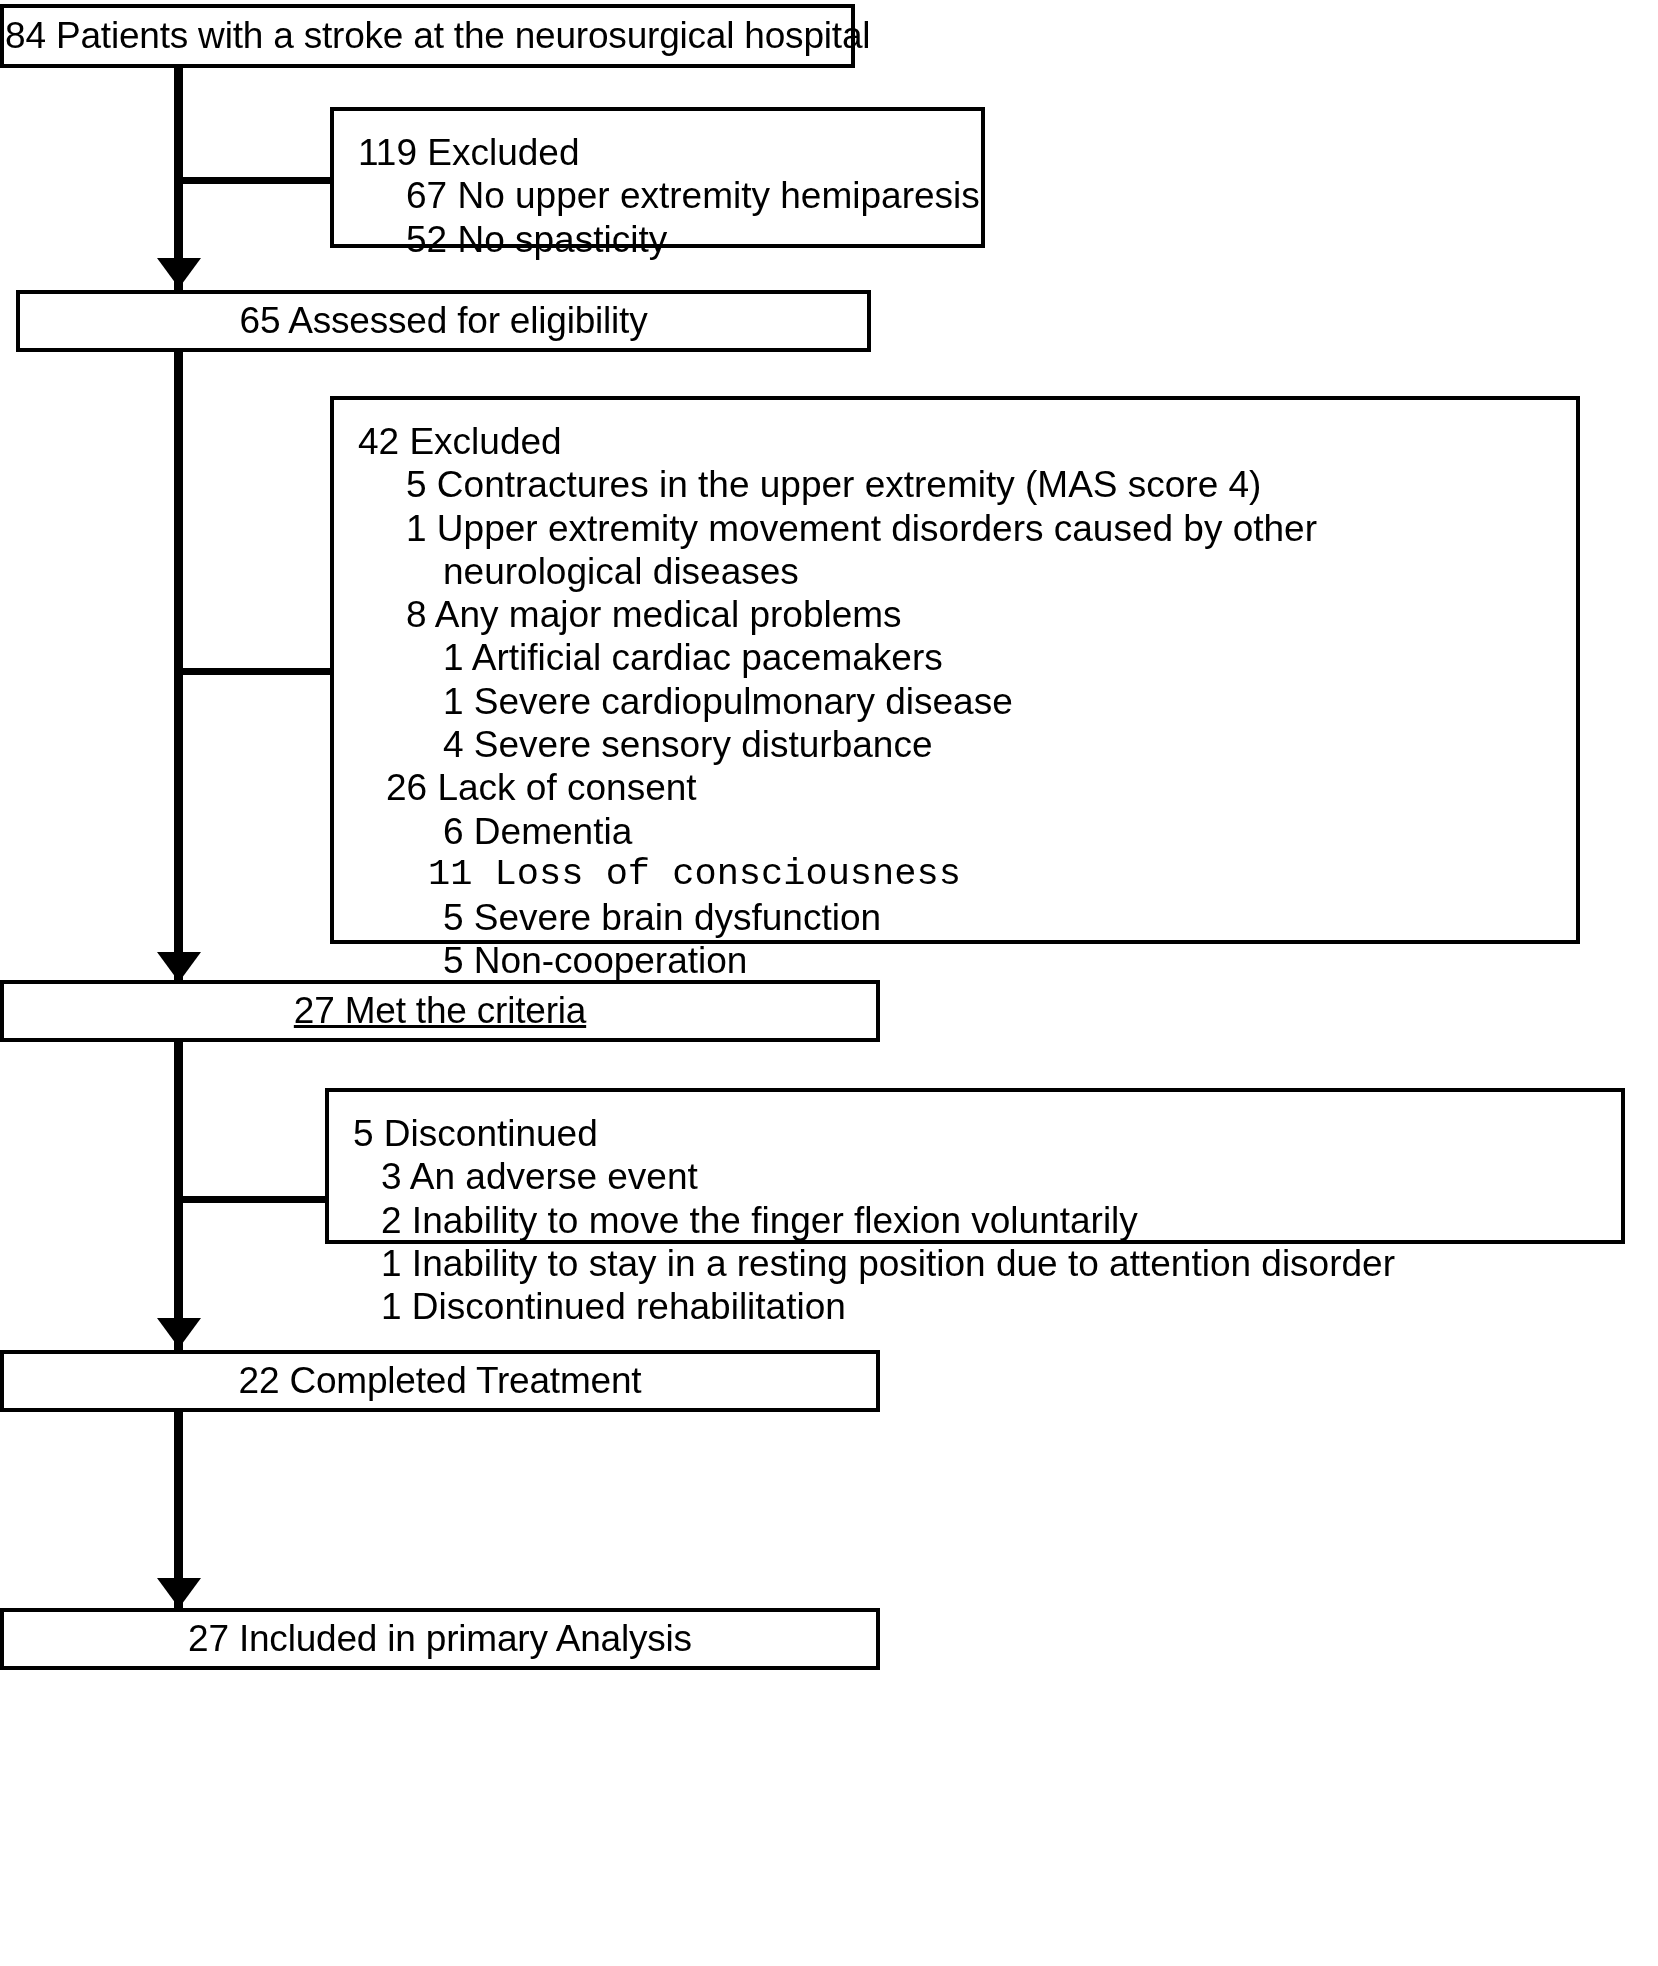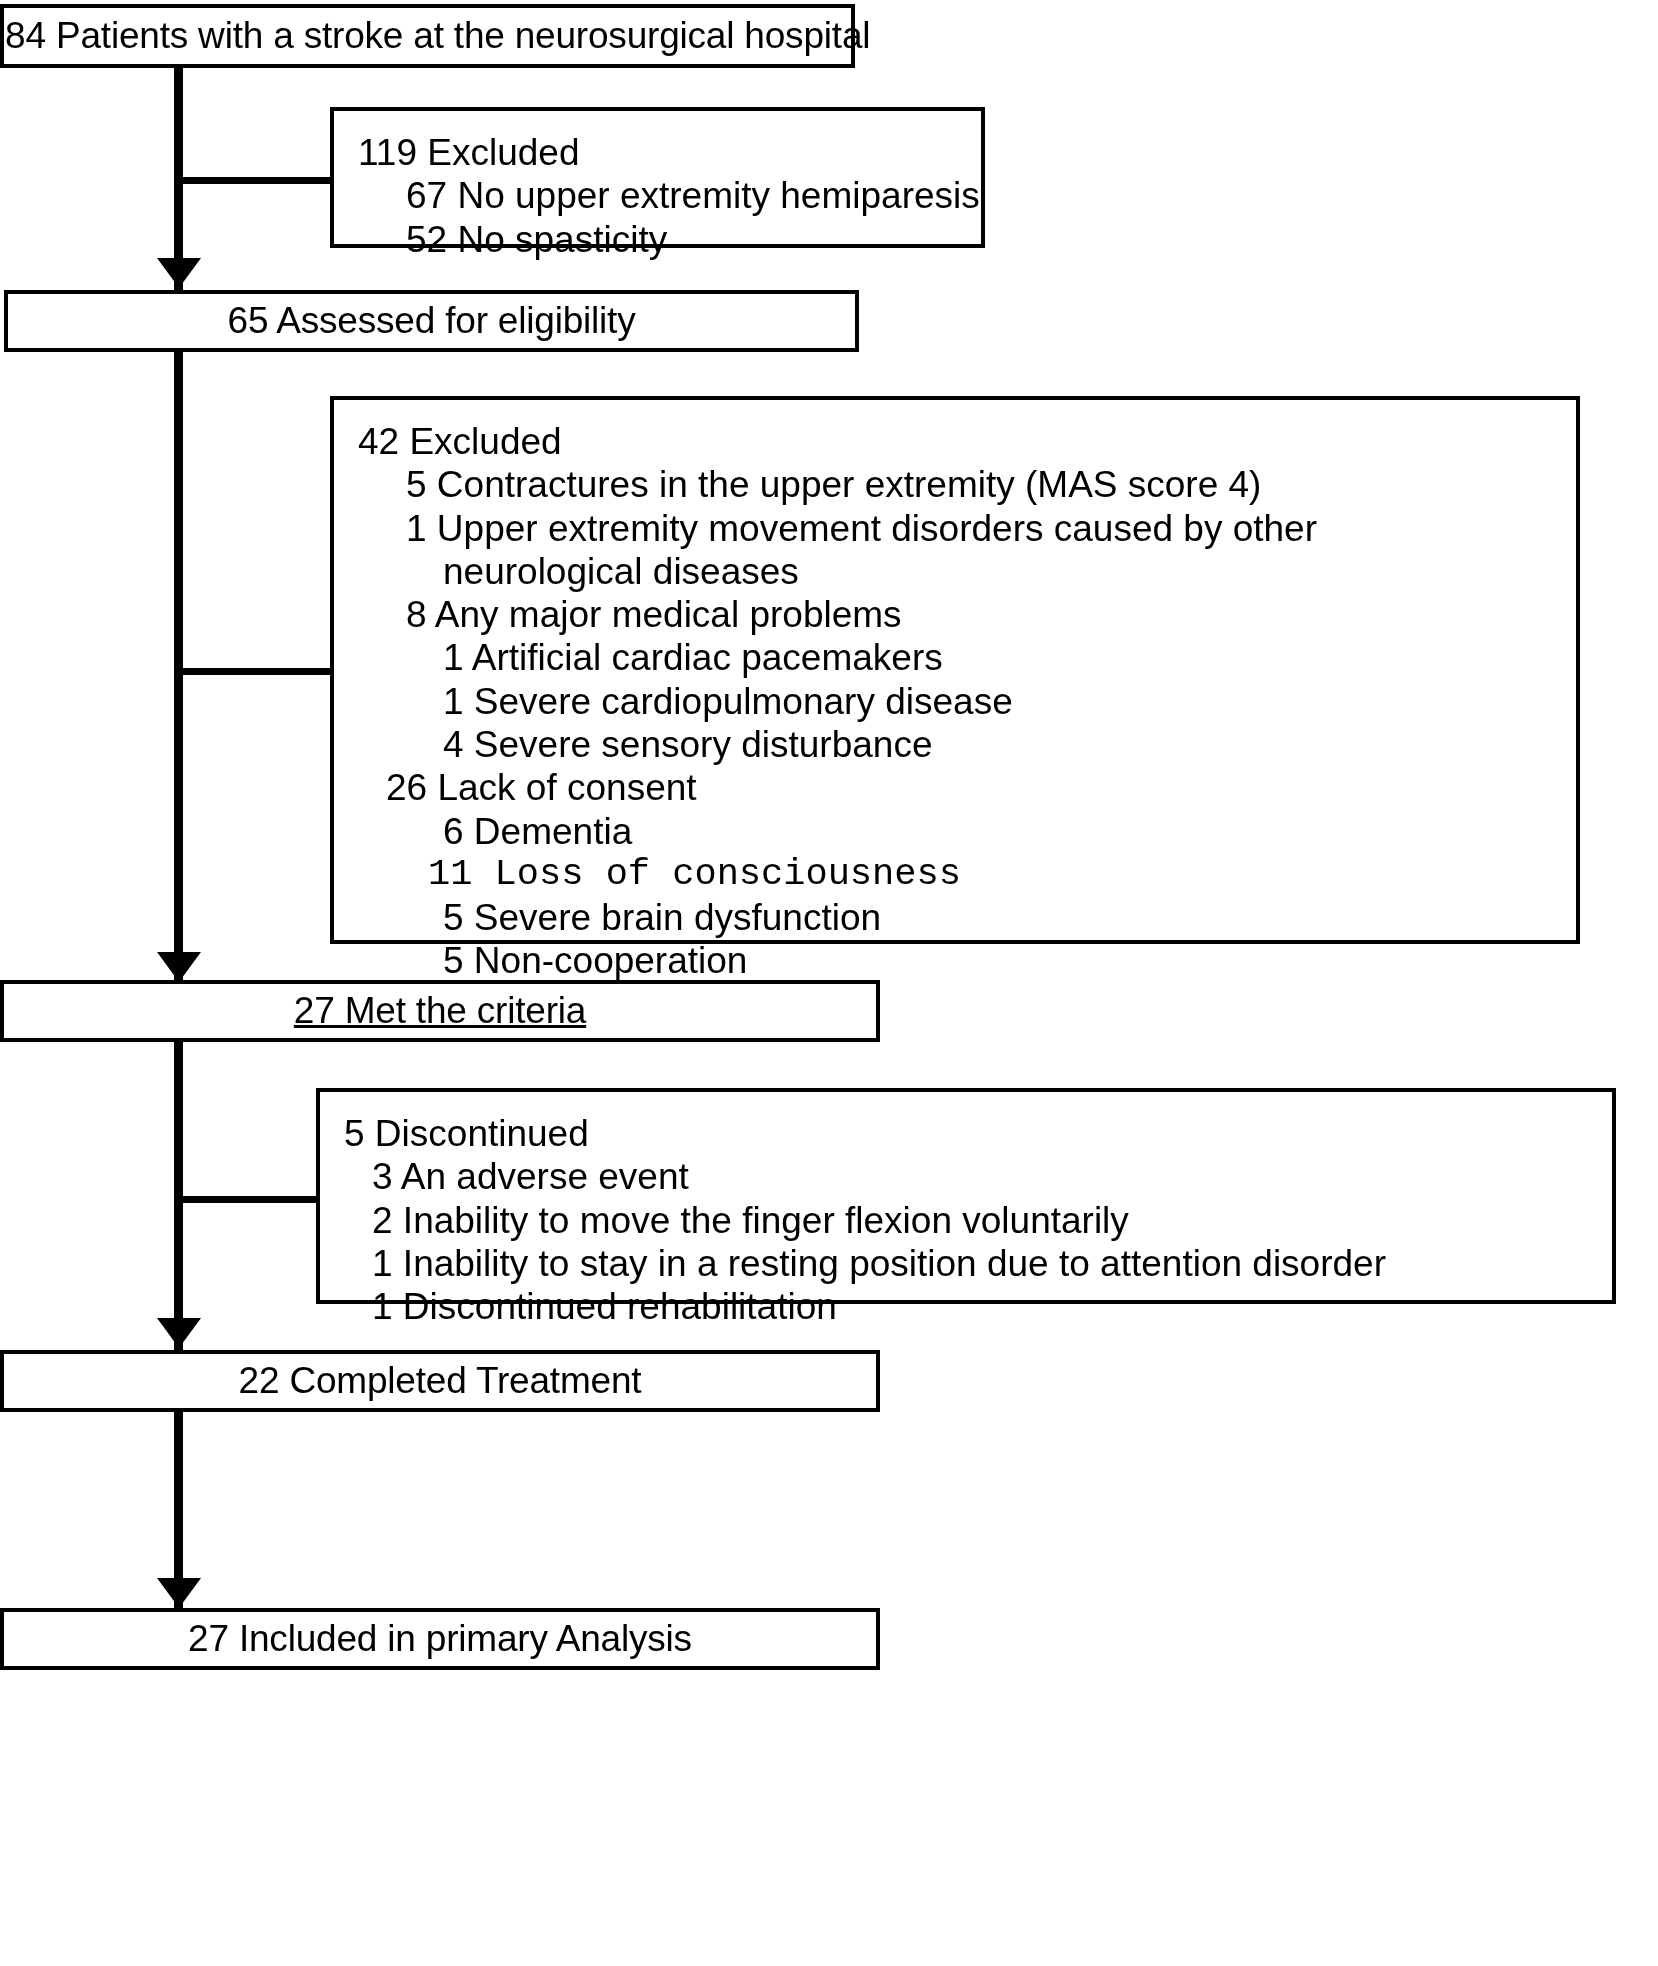--- a/index.html
+++ b/index.html
@@ -104,21 +104,21 @@
   <div class="box box-center" style="left:0px; top:4px; width:855px; height:64px;">
     <span class="box-label">184 Patients with a stroke at the neurosurgical hospital</span>
   </div>
 
   <div class="box list-box" style="left:330px; top:107px; width:655px; height:141px;">
     <div class="list-head">119 Excluded</div>
     <div class="list-item lvl1">67 No upper extremity hemiparesis</div>
     <div class="list-item lvl1">52 No spasticity</div>
   </div>
 
-  <div class="box box-center" style="left:4px; top:290px; width:855px; height:62px;">
+  <div class="box box-center" style="left:16px; top:290px; width:855px; height:62px;">
     <span class="box-label">65 Assessed for eligibility</span>
   </div>
 
   <div class="box list-box" style="left:330px; top:396px; width:1250px; height:548px;">
     <div class="list-head">42 Excluded</div>
     <div class="list-item lvl1">5 Contractures in the upper extremity (MAS score 4)</div>
     <div class="list-item lvl1">1 Upper extremity movement disorders caused by other</div>
     <div class="list-item cont">neurological diseases</div>
     <div class="list-item lvl1">8 Any major medical problems</div>
     <div class="list-item lvl2">1 Artificial cardiac pacemakers</div>
@@ -128,21 +128,21 @@
     <div class="list-item lvl2">6 Dementia</div>
     <div class="list-item lvl2b">11 Loss of consciousness</div>
     <div class="list-item lvl2">5 Severe brain dysfunction</div>
     <div class="list-item lvl2">5 Non-cooperation</div>
   </div>
 
   <div class="box box-center" style="left:0px; top:980px; width:880px; height:62px;text-decoration:underline;">
     <span class="box-label">27 Met the criteria</span>
   </div>
 
-  <div class="box list-box" style="left:316px; top:1088px; width:1300px; height:216px;">
+  <div class="box list-box" style="left:325px; top:1088px; width:1300px; height:156px;">
     <div class="list-head">5 Discontinued</div>
     <div class="list-item lvlA">3 An adverse event</div>
     <div class="list-item lvlA">2 Inability to move the finger flexion voluntarily</div>
     <div class="list-item lvlA">1 Inability to stay in a resting position due to attention disorder</div>
     <div class="list-item lvlA">1 Discontinued rehabilitation</div>
   </div>
 
   <div class="box box-center" style="left:0px; top:1350px; width:880px; height:62px;">
     <span class="box-label">22 Completed Treatment</span>
   </div>

